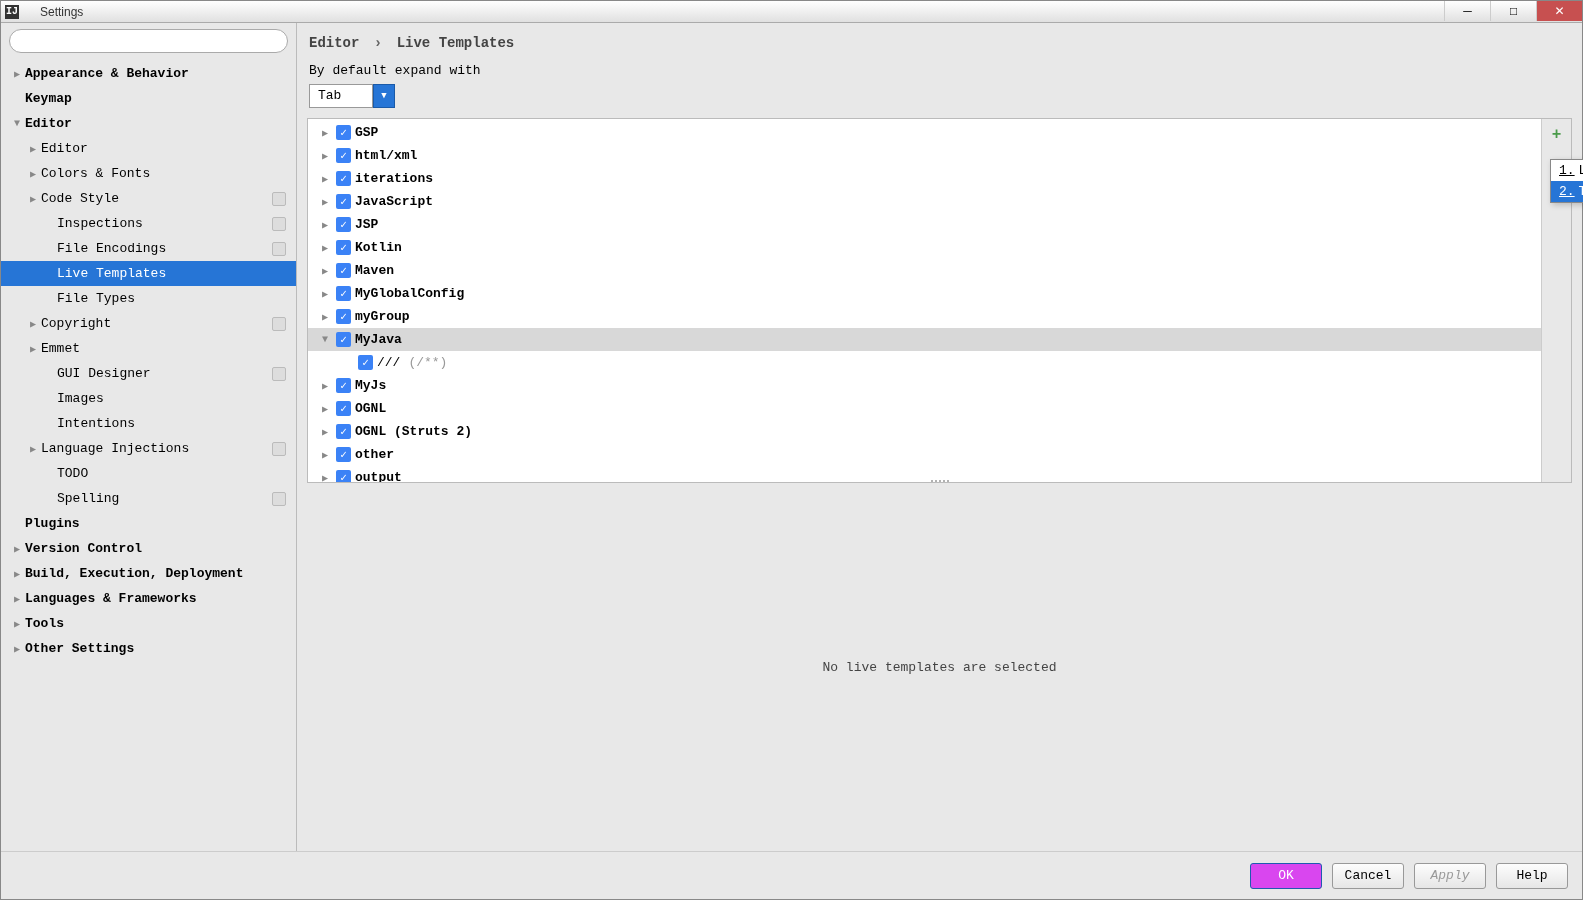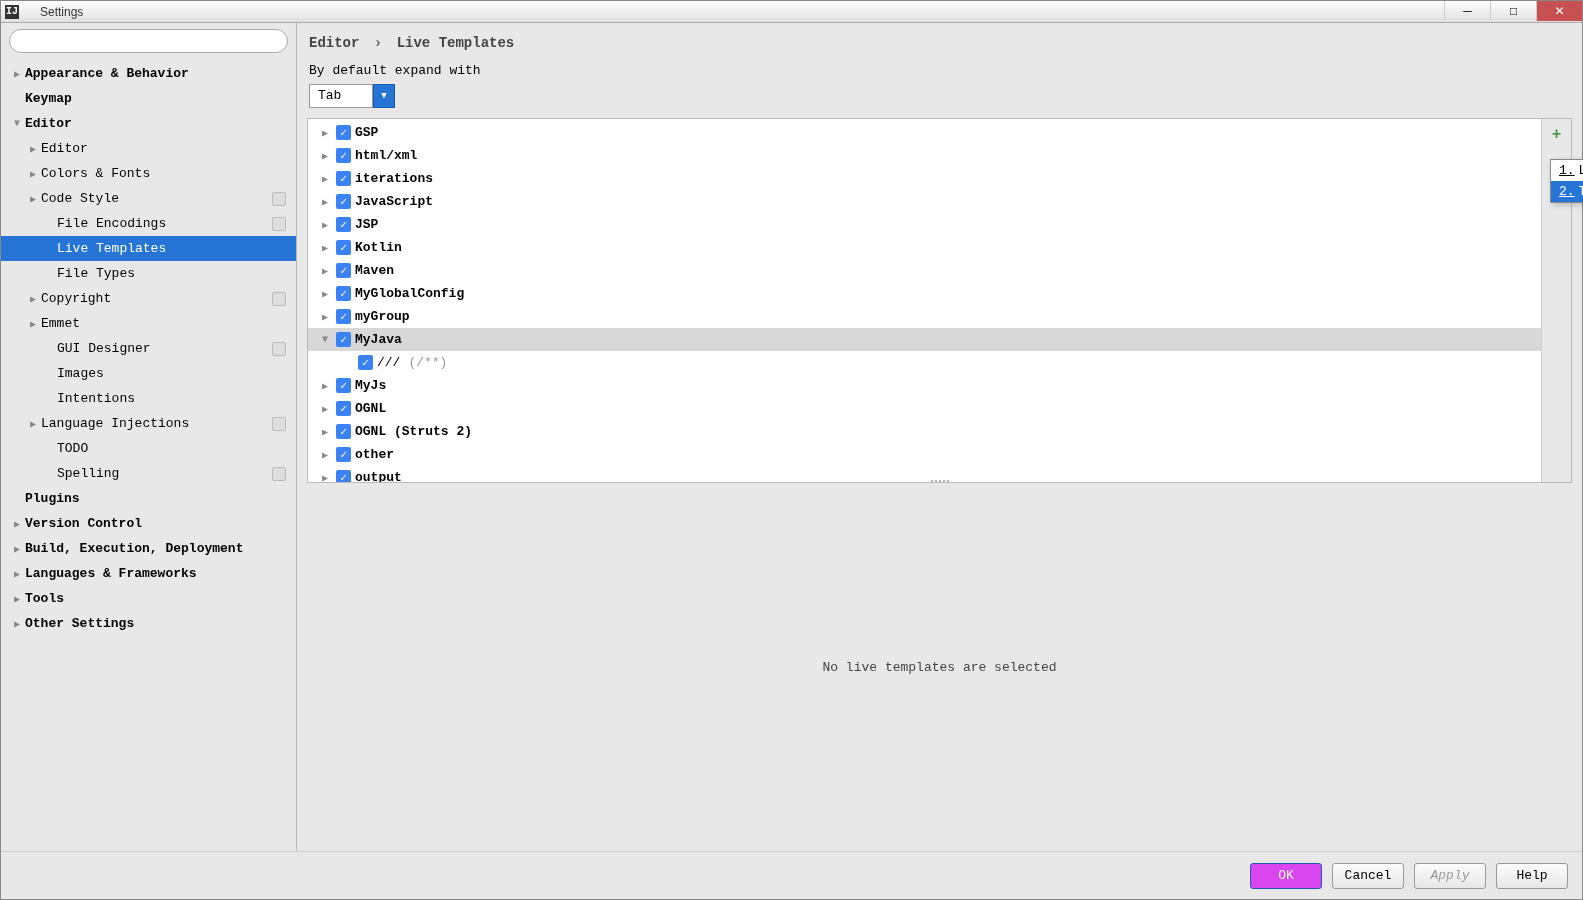--- a/index.html
+++ b/index.html
@@ -311,20 +311,25 @@
             <span class="arrow">▶</span>
             <span class="label">Colors &amp; Fonts</span>
           </div>
           <div class="tree-item depth-1">
             <span class="arrow">▶</span>
             <span class="label">Code Style</span>
             <span class="badge"></span>
           </div>
           <div class="tree-item depth-2">
             <span class="arrow"></span>
+            <span class="label">Inspections</span>
+            <span class="badge"></span>
+          </div>
+          <div class="tree-item depth-2">
+            <span class="arrow"></span>
             <span class="label">File Encodings</span>
             <span class="badge"></span>
           </div>
           <div class="tree-item depth-2 selected">
             <span class="arrow"></span>
             <span class="label">Live Templates</span>
           </div>
           <div class="tree-item depth-2">
             <span class="arrow"></span>
             <span class="label">File Types</span>

